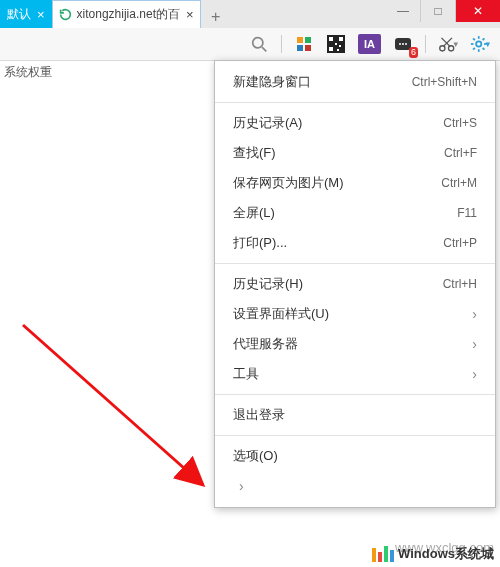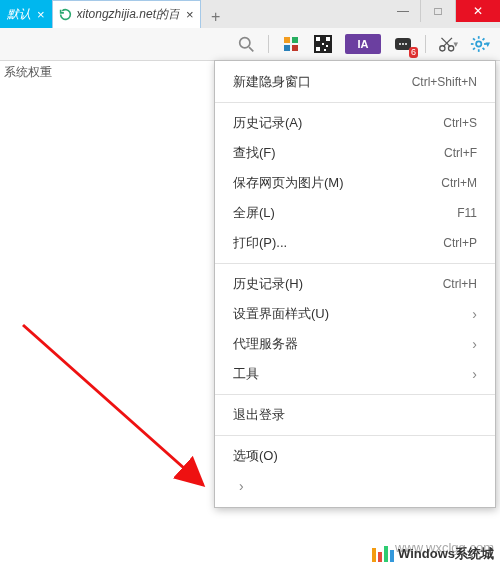--- a/index.html
+++ b/index.html
@@ -3,21 +3,21 @@
 <meta charset="utf-8">
 <style>
   html,body{margin:0;padding:0;font-family:"Microsoft YaHei",Arial,sans-serif;font-size:13px;color:#333;background:#fff;}
   body{width:500px;height:567px;position:relative;overflow:hidden;}
   
   .tabstrip{height:28px;background:#e8e8e8;display:flex;align-items:flex-end;position:relative;}
   .tab{height:27px;display:flex;align-items:center;padding:0 6px;border:1px solid #a5c9e8;border-bottom:none;font-size:12px;max-width:180px;}
   .tab.active{background:#00b7ee;color:#fff;border-color:#00b7ee;}
   .tab.inactive{background:#fff;color:#444;margin-top:46px;}
   .tab .favicon{width:14px;height:14px;margin-right:4px;display:inline-flex;align-items:center;justify-content:center;}
-  .tab .label{white-space:nowrap;overflow:hidden;text-overflow:ellipsis;font-style:italic;}
+  .tab .label{white-space:nowrap;overflow:hidden;text-overflow:ellipsis;}
   .tab .close{margin-left:6px;font-size:13px;line-height:1;}
   .newtab{width:22px;height:22px;margin-left:4px;display:flex;align-items:center;justify-content:center;color:#777;font-size:16px;}
   .winctrls{position:absolute;right:0;top:0;display:flex;}
   .winbtn{width:34px;height:22px;display:flex;align-items:center;justify-content:center;font-size:12px;color:#666;}
   .winbtn.max{border-left:1px solid #ccc;border-right:1px solid #ccc;}
   .winbtn.close{background:#e81123;color:#fff;width:44px;}
   
   .toolbar{height:32px;border-bottom:1px solid #d9d9d9;display:flex;align-items:center;justify-content:flex-end;gap:12px;padding:0 10px;background:#f7f7f7;}
   .tb-icon{width:20px;height:20px;display:flex;align-items:center;justify-content:center;color:#666;position:relative;}
   .tb-sep{width:0;border-left:1px solid #ccc;height:18px;}
@@ -85,21 +85,21 @@
     <svg width="18" height="18" viewBox="0 0 18 18">
       <rect x="0" y="0" width="18" height="18" fill="#222"></rect>
       <rect x="2" y="2" width="4" height="4" fill="#fff"></rect>
         <rect x="12" y="2" width="4" height="4" fill="#fff"></rect>
       <rect x="2" y="12" width="4" height="4" fill="#fff"></rect>
         <rect x="8" y="8" width="2" height="2" fill="#fff"></rect>
       <rect x="12" y="10" width="2" height="2" fill="#fff"></rect>
         <rect x="10" y="14" width="2" height="2" fill="#fff"></rect>
     </svg>
   </div>
-  <div class="tb-icon" style="background:#6b3fa0;color:#fff;width:36px;height:20px;font-size:11px;font-weight:bold;border-radius:2px;">
+  <div class="tb-icon" style="background:#6b3fa0;color:#fff;width:23px;height:20px;font-size:11px;font-weight:bold;border-radius:2px;">
     <span>IA</span>
   </div>
   <div class="tb-icon">
     <svg width="18" height="18" viewBox="0 0 18 18">
         <rect x="1" y="3" width="16" height="12" rx="3" fill="#333"></rect>
         <circle cx="6" cy="9" r="1" fill="#fff"></circle>
         <circle cx="9" cy="9" r="1" fill="#fff"></circle>
         <circle cx="12" cy="9" r="1" fill="#fff"></circle>
       </svg>
     <span class="badge">6</span>

